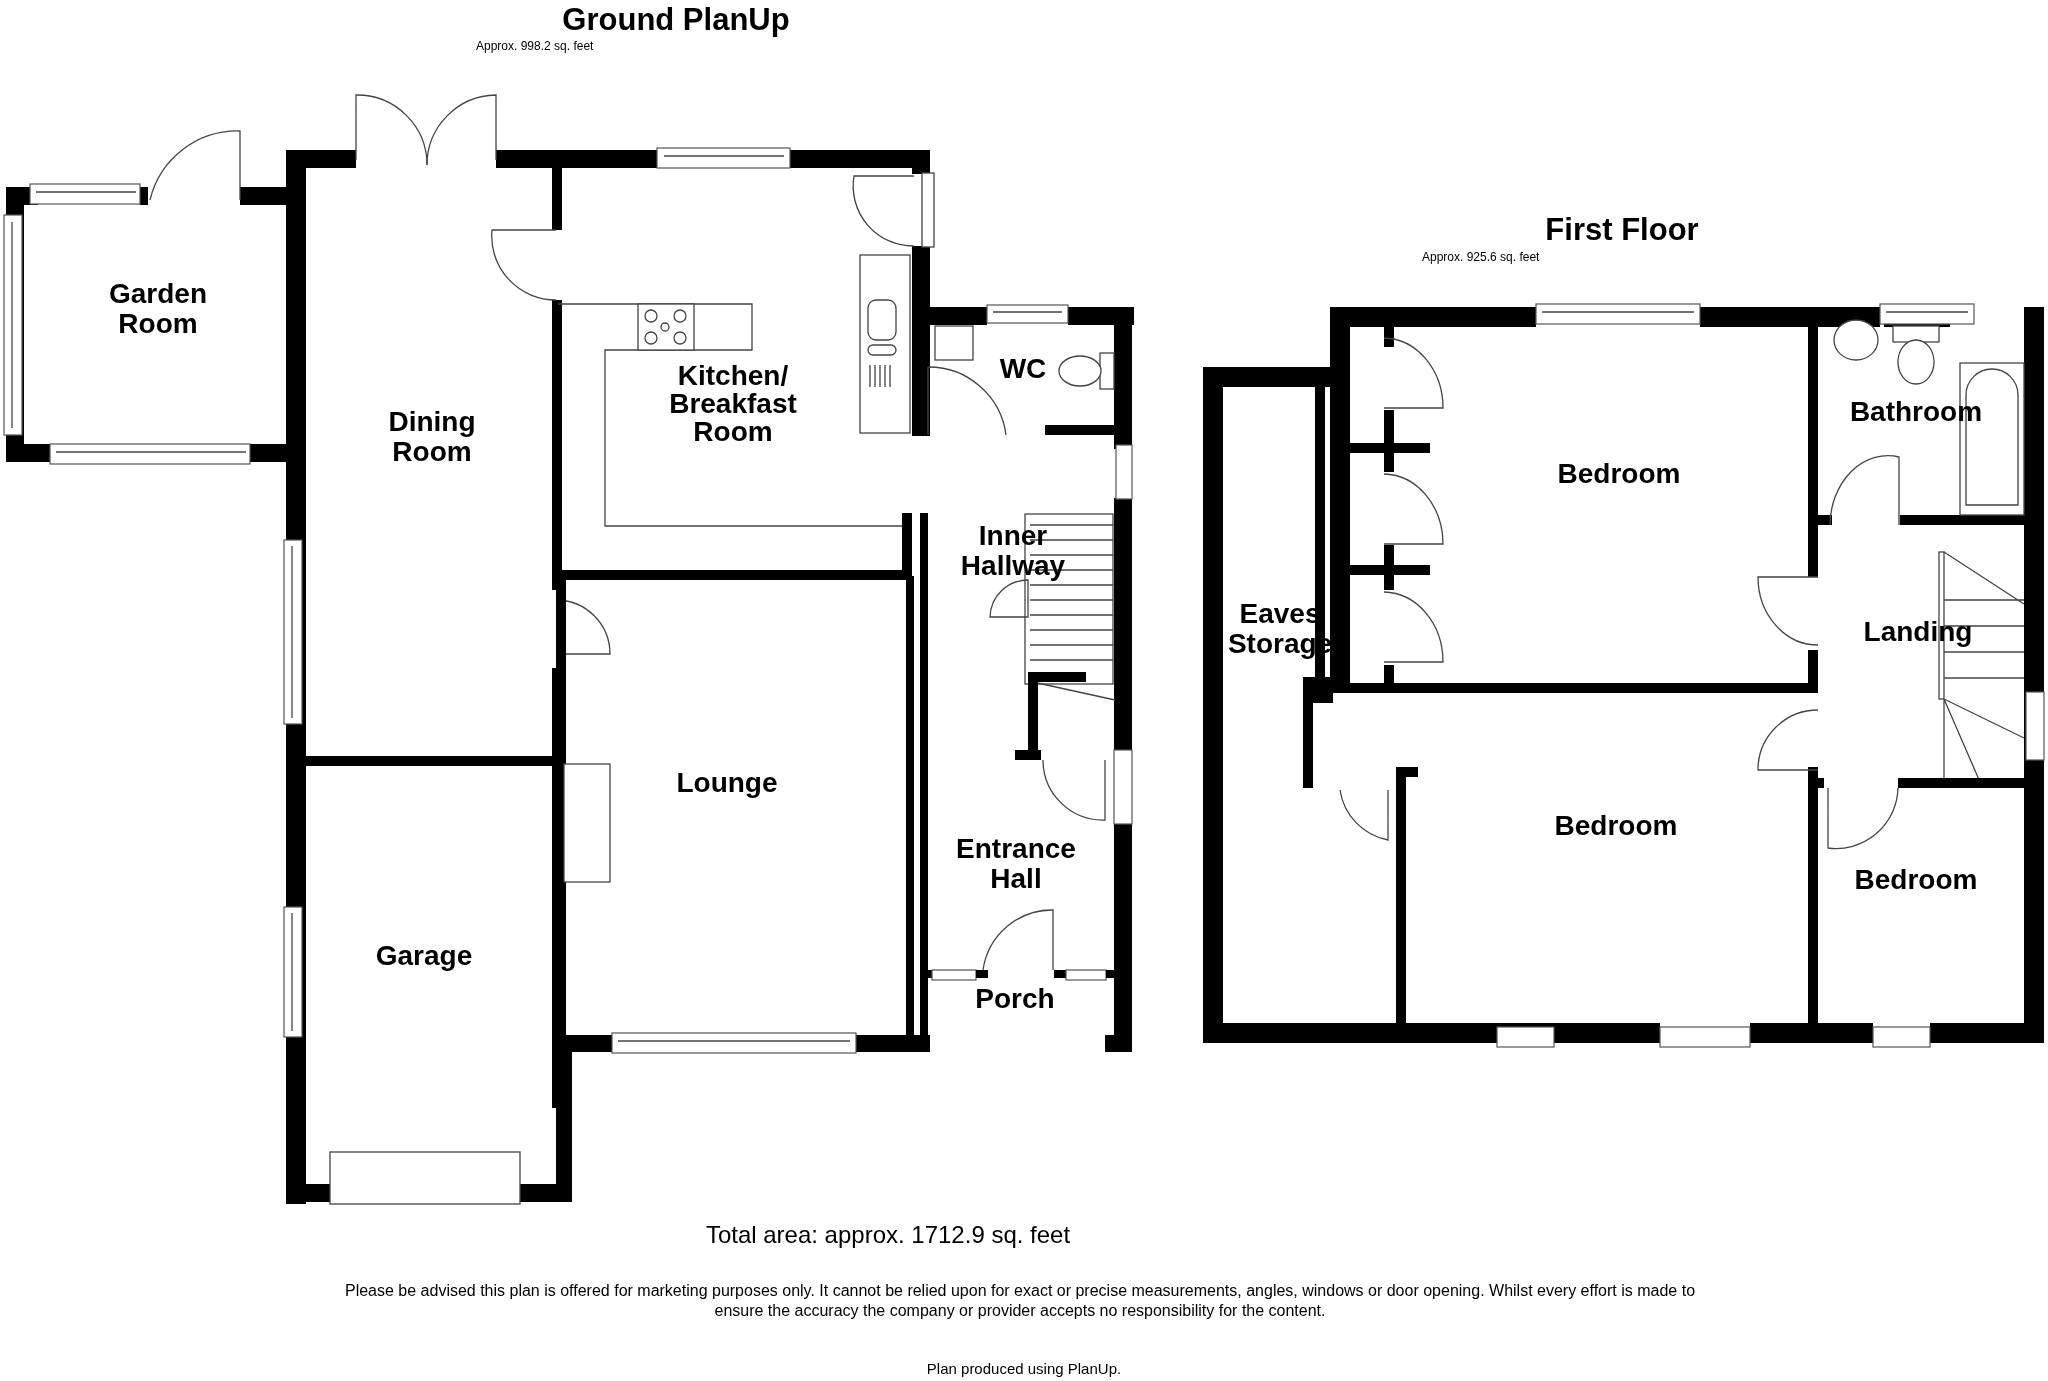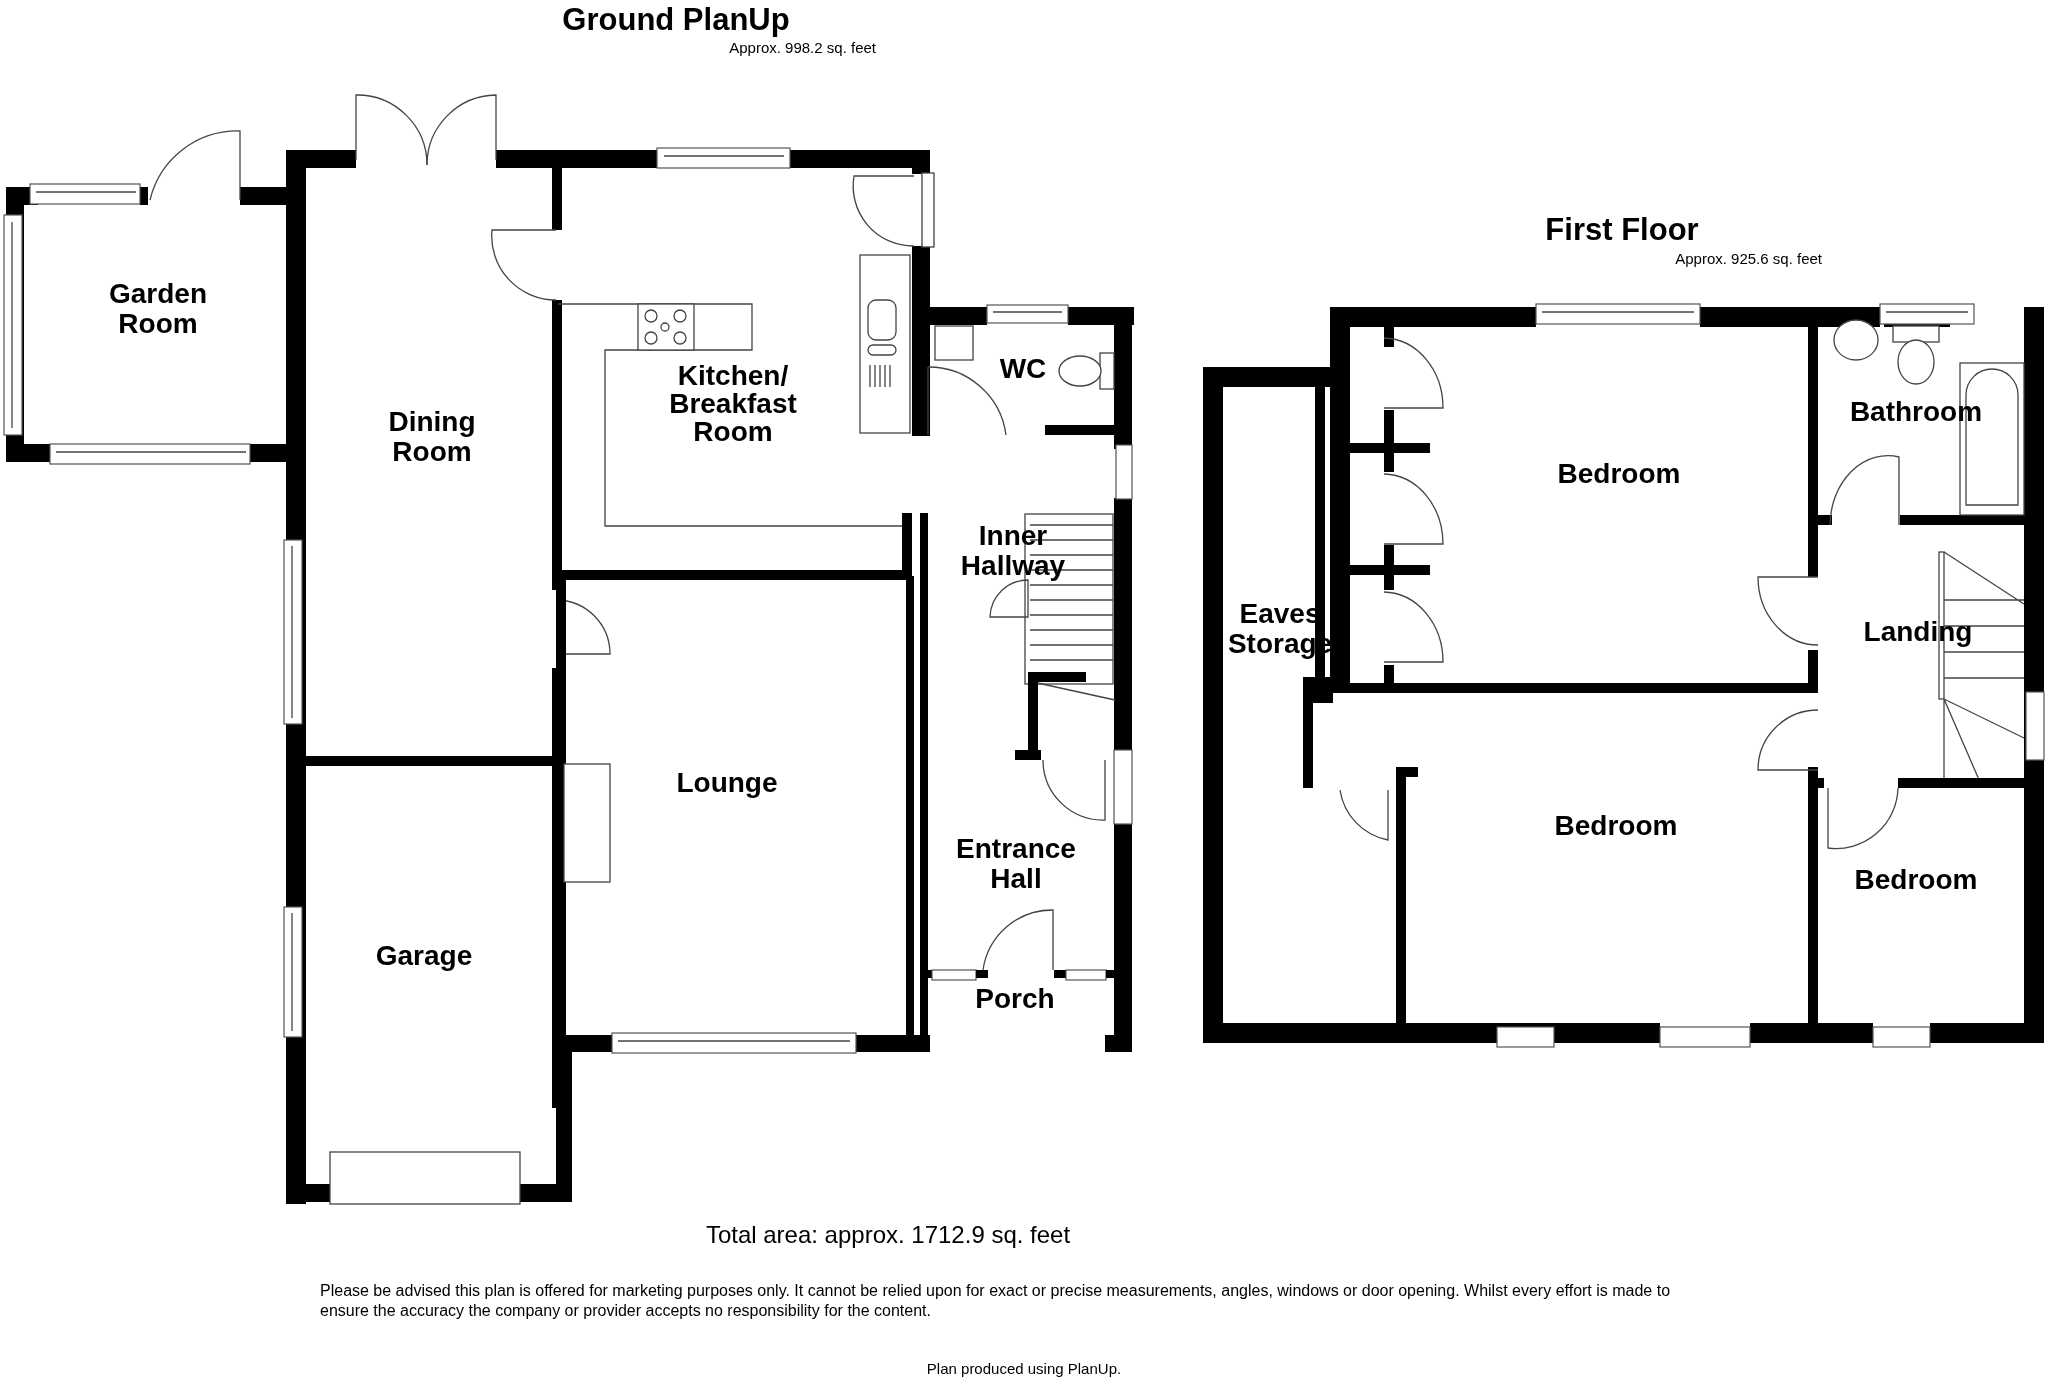--- a/index.html
+++ b/index.html
@@ -1,27 +1,27 @@
 <!DOCTYPE html>
 <html><head>
 <meta charset="utf-8">
 <style>
   html, body { margin: 0; padding: 0; background: #ffffff; }
   body { width: 2048px; height: 1381px; position: relative; overflow: hidden;
          font-family: "Liberation Sans", "DejaVu Sans", sans-serif; color: #000; }
   .title { position: absolute; font-weight: bold; font-size: 31px; text-align: center; }
-  .subtitle { position: absolute; font-size: 15px; text-align: right; }
+  .subtitle { position: absolute; font-size: 12px; text-align: left; }
   #plan { position: absolute; left: 0; top: 0; }
   .wall { fill: #000; }
   .win { fill: #fff; stroke: #555; stroke-width: 1.2; }
   .thin { fill: none; stroke: #444; stroke-width: 1.3; }
   .thinf { fill: #fff; stroke: #444; stroke-width: 1.3; }
   .room-label { font-family: "Liberation Sans", "DejaVu Sans", sans-serif; font-weight: bold; font-size: 28px; fill: #000; text-anchor: middle; }
   .total { position: absolute; left: 0; width: 1776px; top: 1221px; text-align: center; font-size: 24px; }
-  .disclaimer { position: absolute; left: 320px; width: 1400px; top: 1281px; text-align: left; font-size: 16px; line-height: 20px; }
+  .disclaimer { position: absolute; left: 320px; width: 1400px; top: 1281px; text-align: center; font-size: 16px; line-height: 20px; }
   .credit { position: absolute; left: 0; width: 2048px; top: 1360px; text-align: center; font-size: 15px; }
 </style>
 </head>
 <body>
 
 <div class="title" style="left:476px; top:2px; width:400px;">Ground PlanUp</div>
 <div class="subtitle" style="left:476px; top:39px; width:400px;">Approx. 998.2 sq. feet</div>
 <div class="title" style="left:1422px; top:212px; width:400px;">First Floor</div>
 <div class="subtitle" style="left:1422px; top:250px; width:400px;">Approx. 925.6 sq. feet</div>
 

